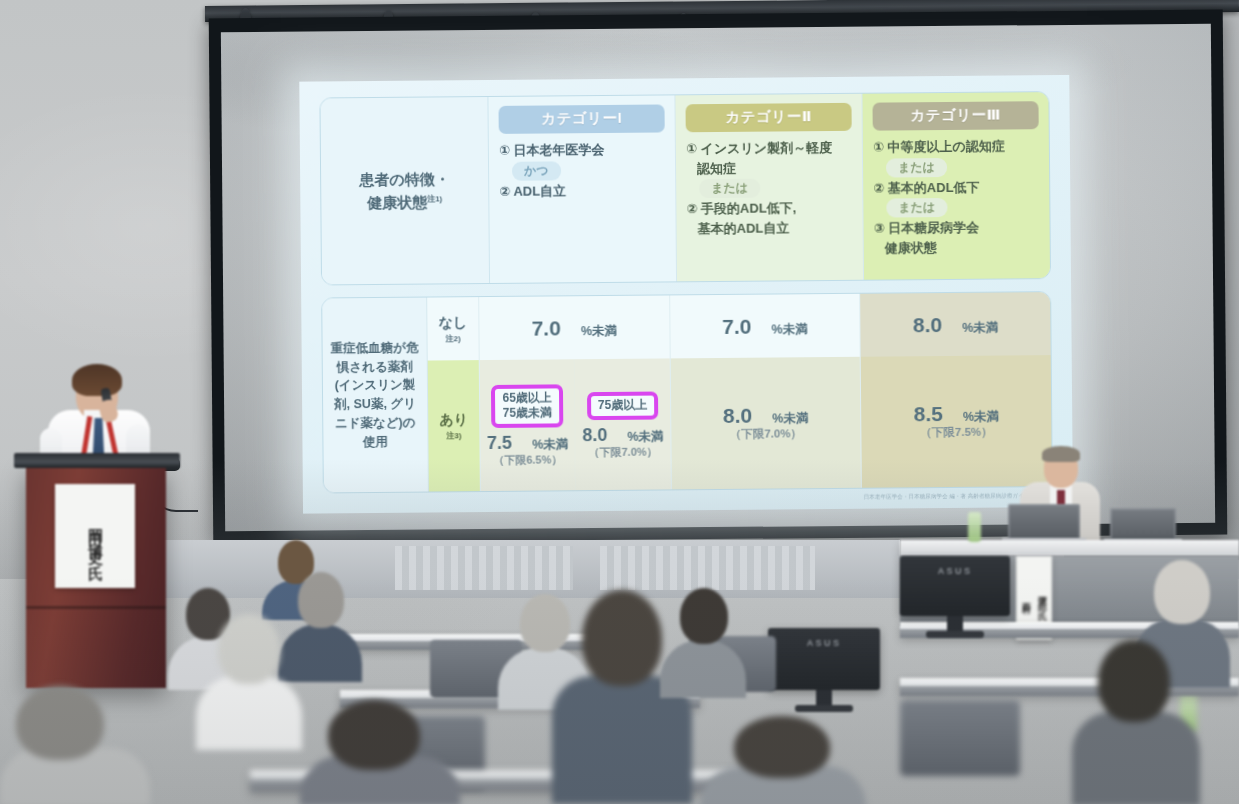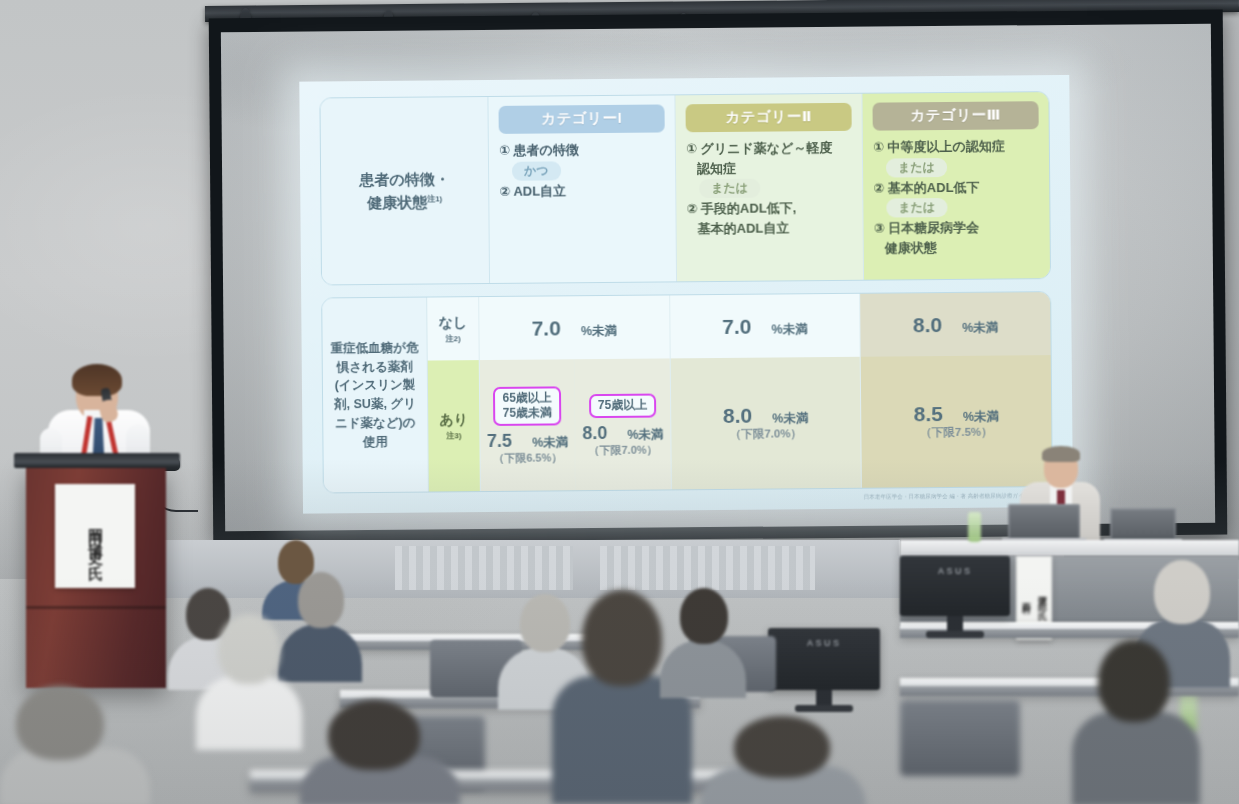--- a/index.html
+++ b/index.html
@@ -186,21 +186,21 @@
   .b-c3a { background: #dbd9b7; }
 
   .split { flex: 1 1 0; display: flex; border-left: 1.5px solid #dfeef2; }
   .split .half {
     flex: 1 1 0; display: flex; flex-direction: column;
     align-items: center; justify-content: center;
     padding-top: 2px;
   }
   .split .half + .half { border-left: 1.5px solid #e6ece2; }
   .agebox {
-    background: #f4fbfd; border: 2px solid #d946ef; border-radius: 7px;
+    background: #f4fbfd; border: 4px solid #d946ef; border-radius: 7px;
     font-size: 12px; font-weight: 700; color: #4f6a78;
     padding: 2px 7px 3px 7px; line-height: 1.25; margin-bottom: 6px;
     text-align: center;
   }
   .split .v-main { font-size: 18px; }
   .split .v-sub { font-size: 11px; }
 
   .credit {
     margin-top: 5px; text-align: right; padding-right: 6px;
     font-size: 5.5px; color: #9db6c2; letter-spacing: .1px;
@@ -444,30 +444,30 @@
           <div class="cell-label">
             <div>
               <span>患者の特徴・</span><br>
               <span>健康状態</span><sup>注1)</sup>
             </div>
           </div>
 
           <div class="cat-col cat-1">
             <div class="cat-head head-1">カテゴリーI</div>
             <div class="cat-body">
-              <div class="ln">① 患者の特徴</div>
+              <div class="ln">① 日本老年医学会</div>
               <div><span class="pill">かつ</span></div>
               <div class="ln">② ADL自立</div>
             </div>
           </div>
 
           <div class="cat-col cat-2">
             <div class="cat-head head-2">カテゴリーⅡ</div>
             <div class="cat-body">
-              <div class="ln">① グリニド薬など～軽度</div>
+              <div class="ln">① インスリン製剤～軽度</div>
               <div class="ln ind">認知症</div>
               <div><span class="pill">または</span></div>
               <div class="ln">② 手段的ADL低下,</div>
               <div class="ln ind">基本的ADL自立</div>
             </div>
           </div>
 
           <div class="cat-col cat-3">
             <div class="cat-head head-3">カテゴリーⅢ</div>
             <div class="cat-body">

